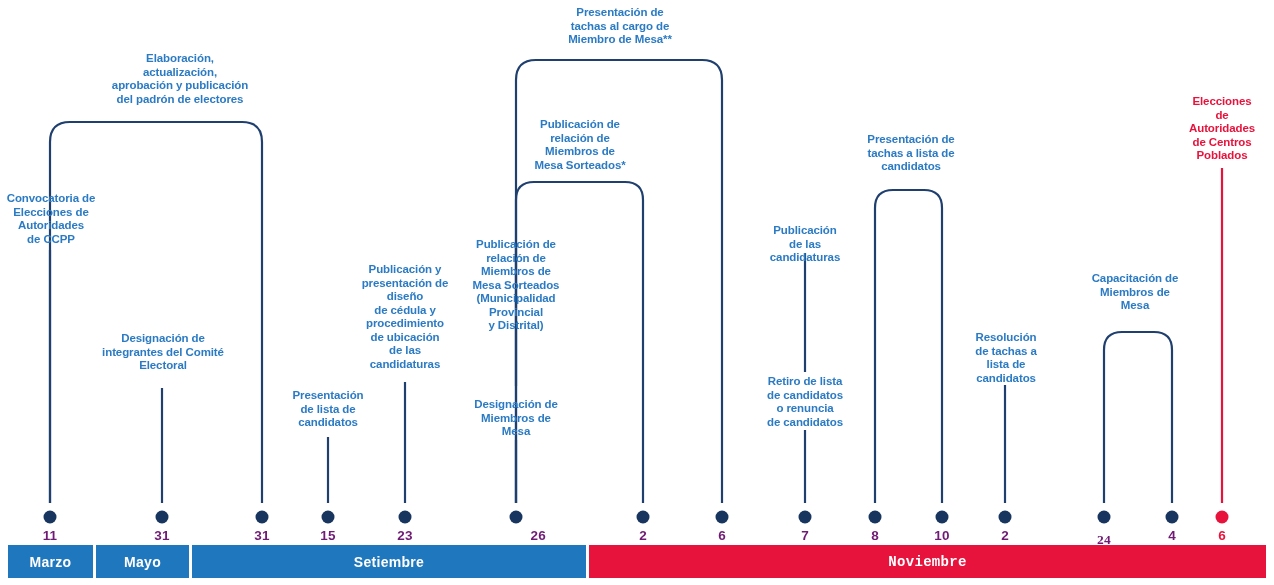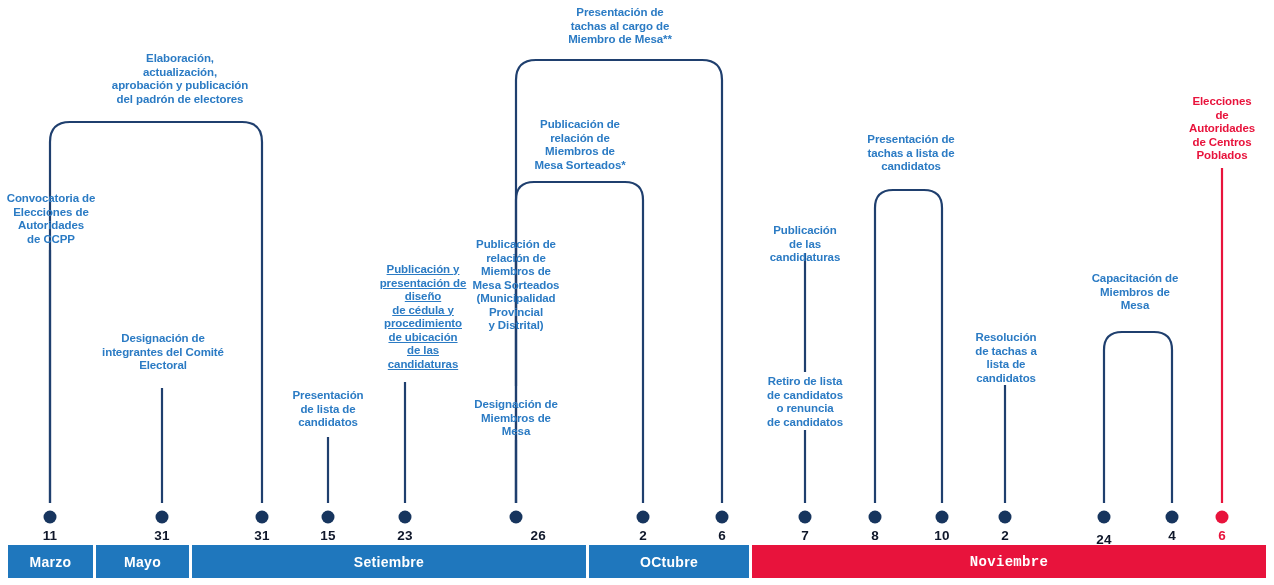--- a/index.html
+++ b/index.html
@@ -37,21 +37,21 @@
     white-space: pre-line;
   }
   .evt-label.red {
     color: #e8133c;
   }
   .day-num {
     position: absolute;
     text-align: center;
     font-size: 13.5px;
     font-weight: bold;
-    color: #0f172a;
+    color: #701a75;
     letter-spacing: 0.2px;
   }
   .day-num.red {
     color: #e8133c;
   }
   .month-bar {
     position: absolute;
     left: 8px;
     top: 545px;
     width: 1258px;
@@ -142,21 +142,21 @@
 del padrón de electores</div>
 
   <div class="evt-label" style="left:84px; top:332px; width:158px;">Designación de
 integrantes del Comité
 Electoral</div>
 
   <div class="evt-label" style="left:272px; top:389px; width:112px;">Presentación
 de lista de
 candidatos</div>
 
-  <div class="evt-label" style="left:363px; top:263px; width:120px;text-decoration:underline;">Publicación y
+  <div class="evt-label" style="left:345px; top:263px; width:120px;">Publicación y
 presentación de
 diseño
 de cédula y
 procedimiento
 de ubicación
 de las
 candidaturas</div>
 
   <div class="evt-label" style="left:456px; top:238px; width:120px;">Publicación de
 relación de
@@ -212,25 +212,24 @@
   <div class="day-num" style="left:232px;  top:528px; width:60px;">31</div>
   <div class="day-num" style="left:298px;  top:528px; width:60px;">15</div>
   <div class="day-num" style="left:375px;  top:528px; width:60px;">23</div>
   <div class="day-num" style="left:486px;  top:528px; width:60px;text-align:right;">26</div>
   <div class="day-num" style="left:613px;  top:528px; width:60px;">2</div>
   <div class="day-num" style="left:692px;  top:528px; width:60px;">6</div>
   <div class="day-num" style="left:775px;  top:528px; width:60px;">7</div>
   <div class="day-num" style="left:845px;  top:528px; width:60px;">8</div>
   <div class="day-num" style="left:912px;  top:528px; width:60px;">10</div>
   <div class="day-num" style="left:975px;  top:528px; width:60px;">2</div>
-  <div class="day-num" style="left:1074px; top:532px; width:60px;">24</div>
+  <div class="day-num" style="left:1074px; top:532px; width:60px;font-family:Liberation Serif, serif;">24</div>
   <div class="day-num" style="left:1142px; top:528px; width:60px;">4</div>
   <div class="day-num red" style="left:1192px; top:528px; width:60px;">6</div>
 
   <div class="month-bar">
     <div class="month-cell" style="flex:0 0 85px;">Marzo</div>
     <div class="month-cell" style="flex:0 0 93px;">Mayo</div>
     <div class="month-cell" style="flex:0 0 394px;">Setiembre</div>
-    <div class="month-cell" style="flex:0 0 160px;">OCtubre</div>
     <div class="month-cell accent" style="flex:1 1 auto;">Noviembre</div>
   </div>
 
 </div>
 
 </body></html>

